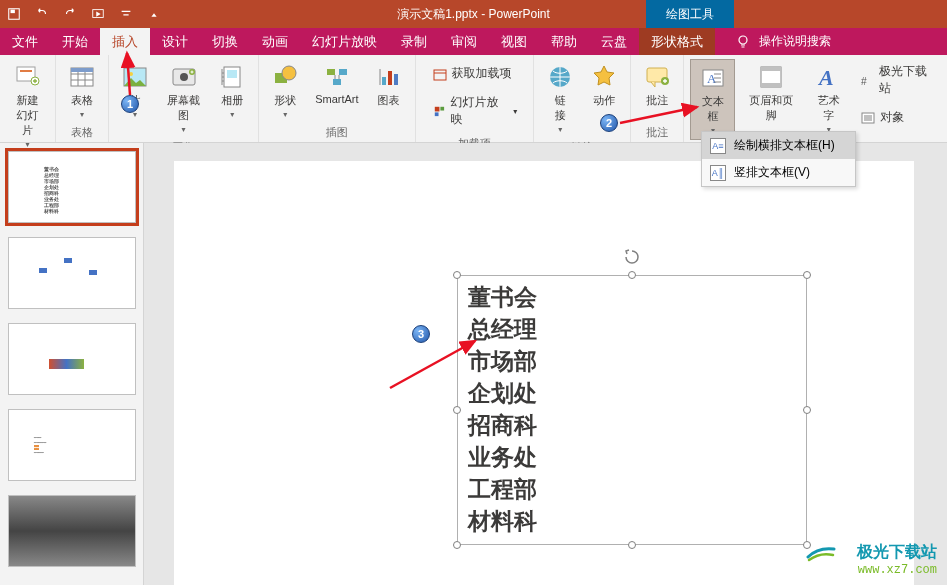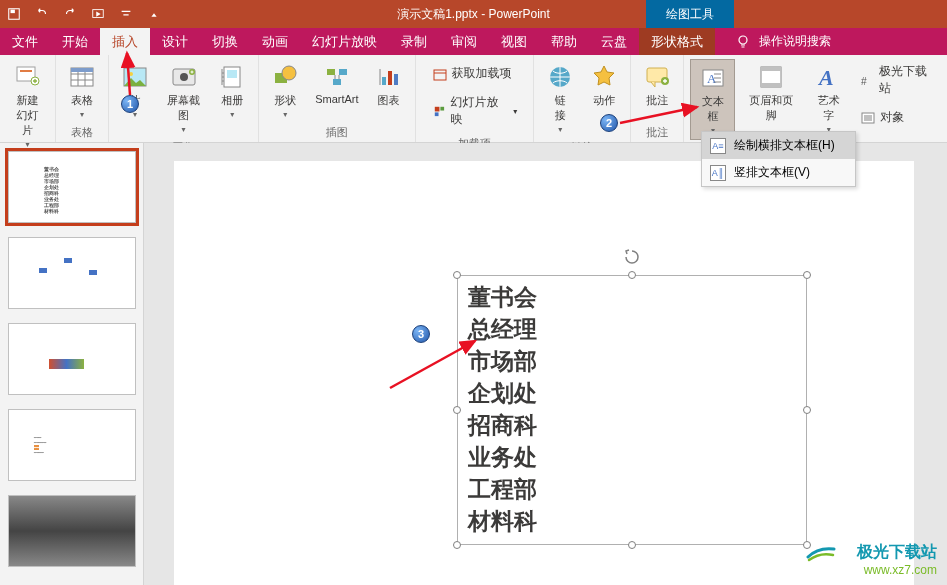--- a/index.html
+++ b/index.html
@@ -298,20 +298,21 @@
       color: #1398b0;
       font-weight: bold;
       display: flex;
       align-items: center;
       gap: 21px;
       justify-content: flex-end;
     }
     .watermark .wm-url {
       font-size: 12px;
       color: #7abb28;
+      font-family: Liberation Mono, monospace;
     }
     .swoosh {
       width: 30px;
       height: 20px;
     }
     .chevron-down {
       font-size: 8px;
       color: #666;
     }
   </style>

